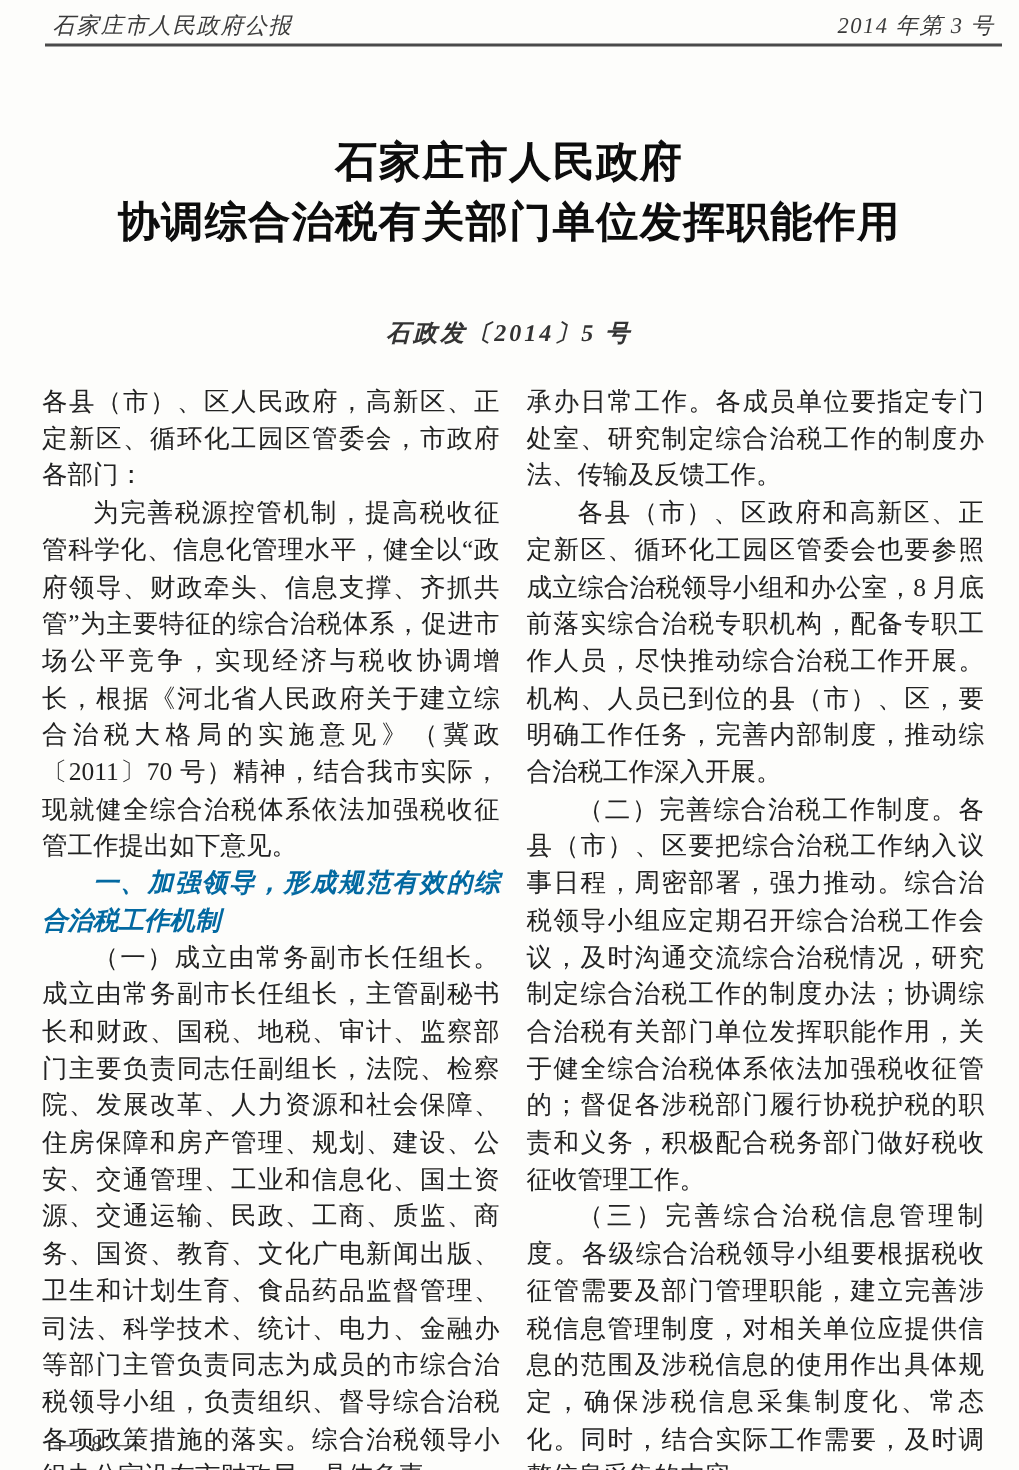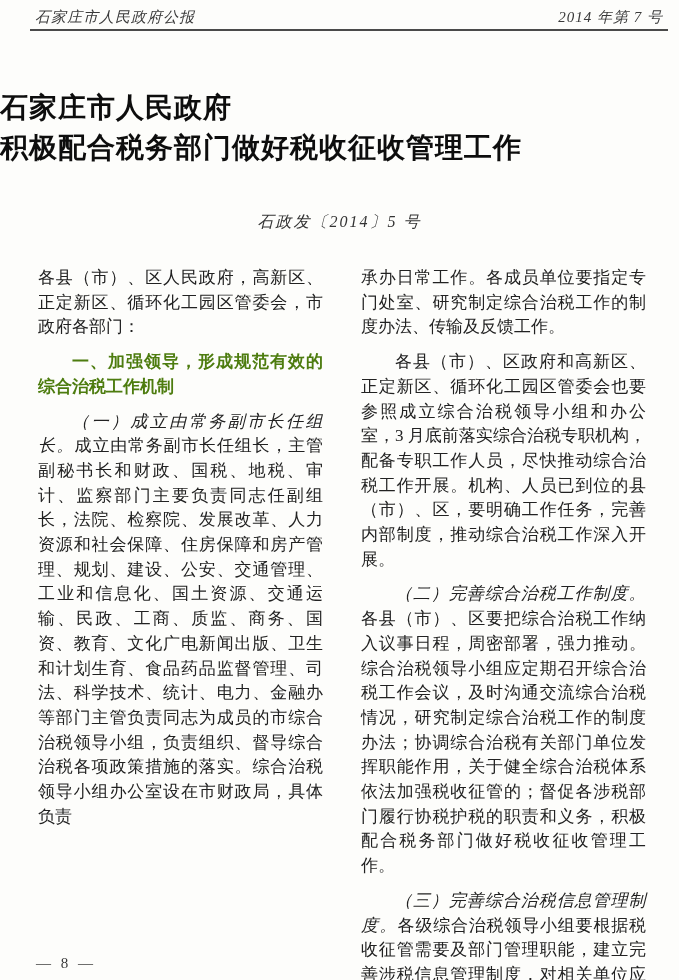--- a/index.html
+++ b/index.html
@@ -24,85 +24,87 @@
     font-style: italic; 
     letter-spacing: 1px;
   }
   .head-rule {
     position: absolute; top: 29px; left: 30px; width: 638px; height: 2px;
     background: #4a4a4a;
   }
   
   .doc-title {
     position: absolute; top: 88px; left: 0; right: 0;
-    text-align: left;
+    text-align: center;
     font-family: "Liberation Sans", sans-serif;
     font-weight: 700; color: #0d0d0d;
     font-size: 28px; line-height: 40px;
     letter-spacing: 1px;
   }
   .doc-number {
     position: absolute; top: 212px; left: 0; right: 0;
     text-align: center;
     font-size: 16px; color: #333;
     font-style: italic;
     letter-spacing: 2px;
+    font-weight: bold;
   }
   
   .columns {
     position: absolute; top: 256px; left: 28px;
     width: 628px;
     display: flex; gap: 18px;
   }
   .col {
     width: 305px;
     font-size: 17px; line-height: 24.7px;
     text-align: justify;
     color: #222;
   }
-  .col p { margin: 10px; }
+  .col p { margin: 0; }
   .indent { text-indent: 2em; }
   .heading {
     font-family: "Liberation Sans", sans-serif;
-    font-weight: 700; color: #4d7c0f;
+    font-weight: 700; color: #0369a1; font-style: italic;
   }
-  .kai { font-style: italic; letter-spacing: 0.5px; }
+  .kai { letter-spacing: 0.5px; }
   
   .page-footer {
     position: absolute; bottom: 8px; left: 36px;
     font-size: 15px; color: #3a3a3a; letter-spacing: 3px;
   }
 </style>
 </head>
 <body>
 
 <div class="page">
 
   <div class="running-head">
     <span>石家庄市人民政府公报</span>
-    <span>2014 年第 7 号</span>
+    <span>2014 年第 3 号</span>
   </div>
   <div class="head-rule"></div>
 
   <div class="doc-title">
     <div>石家庄市人民政府</div>
-    <div>积极配合税务部门做好税收征收管理工作</div>
+    <div>协调综合治税有关部门单位发挥职能作用</div>
   </div>
 
   <div class="doc-number">石政发〔2014〕5 号</div>
 
   <div class="columns">
     <div class="col">
       <p>各县（市）、区人民政府，高新区、正定新区、循环化工园区管委会，市政府各部门：</p>
+      <p class="indent">为完善税源控管机制，提高税收征管科学化、信息化管理水平，健全以“政府领导、财政牵头、信息支撑、齐抓共管”为主要特征的综合治税体系，促进市场公平竞争，实现经济与税收协调增长，根据《河北省人民政府关于建立综合治税大格局的实施意见》（冀政〔2011〕70 号）精神，结合我市实际，现就健全综合治税体系依法加强税收征管工作提出如下意见。</p>
       <p class="indent heading">一、加强领导，形成规范有效的综合治税工作机制</p>
       <p class="indent"><span class="kai">（一）成立由常务副市长任组长。</span><span>成立由常务副市长任组长，主管副秘书长和财政、国税、地税、审计、监察部门主要负责同志任副组长，法院、检察院、发展改革、人力资源和社会保障、住房保障和房产管理、规划、建设、公安、交通管理、工业和信息化、国土资源、交通运输、民政、工商、质监、商务、国资、教育、文化广电新闻出版、卫生和计划生育、食品药品监督管理、司法、科学技术、统计、电力、金融办等部门主管负责同志为成员的市综合治税领导小组，负责组织、督导综合治税各项政策措施的落实。综合治税领导小组办公室设在市财政局，具体负责</span></p>
     </div>
     <div class="col">
       <p>承办日常工作。各成员单位要指定专门处室、研究制定综合治税工作的制度办法、传输及反馈工作。</p>
-      <p class="indent">各县（市）、区政府和高新区、正定新区、循环化工园区管委会也要参照成立综合治税领导小组和办公室，3 月底前落实综合治税专职机构，配备专职工作人员，尽快推动综合治税工作开展。机构、人员已到位的县（市）、区，要明确工作任务，完善内部制度，推动综合治税工作深入开展。</p>
+      <p class="indent">各县（市）、区政府和高新区、正定新区、循环化工园区管委会也要参照成立综合治税领导小组和办公室，8 月底前落实综合治税专职机构，配备专职工作人员，尽快推动综合治税工作开展。机构、人员已到位的县（市）、区，要明确工作任务，完善内部制度，推动综合治税工作深入开展。</p>
       <p class="indent"><span class="kai">（二）完善综合治税工作制度。</span><span>各县（市）、区要把综合治税工作纳入议事日程，周密部署，强力推动。综合治税领导小组应定期召开综合治税工作会议，及时沟通交流综合治税情况，研究制定综合治税工作的制度办法；协调综合治税有关部门单位发挥职能作用，关于健全综合治税体系依法加强税收征管的；督促各涉税部门履行协税护税的职责和义务，积极配合税务部门做好税收征收管理工作。</span></p>
       <p class="indent"><span class="kai">（三）完善综合治税信息管理制度。</span><span>各级综合治税领导小组要根据税收征管需要及部门管理职能，建立完善涉税信息管理制度，对相关单位应提供信息的范围及涉税信息的使用作出具体规定，确保涉税信息采集制度化、常态化。同时，结合实际工作需要，及时调整信息采集的内容、</span></p>
     </div>
   </div>
 
   <div class="page-footer">
     <span>— 8 —</span>
   </div>
 
 </div>

